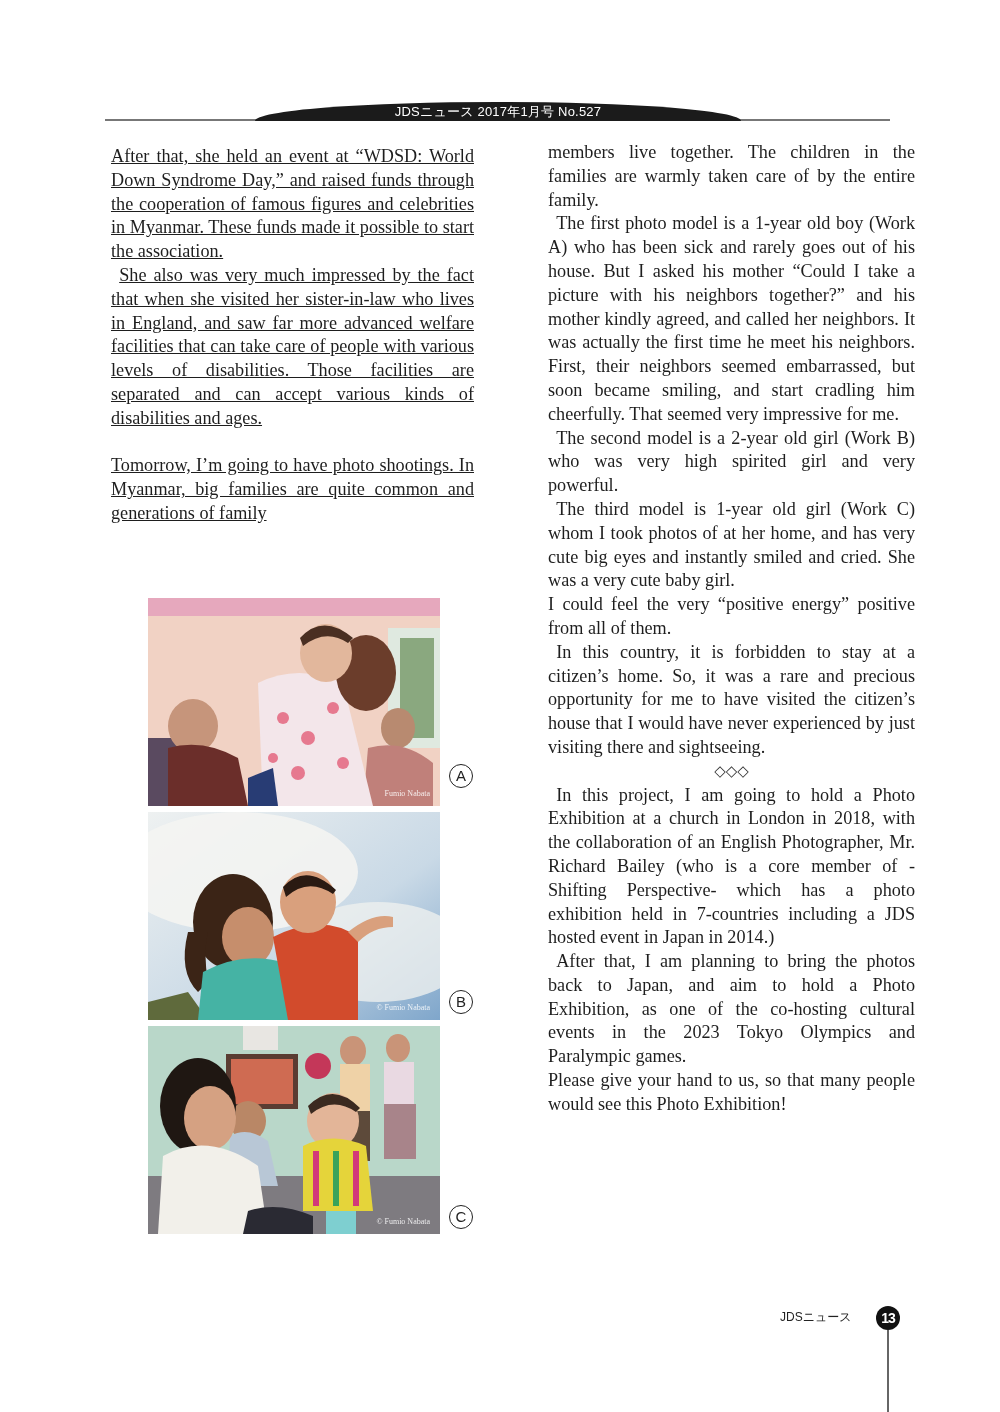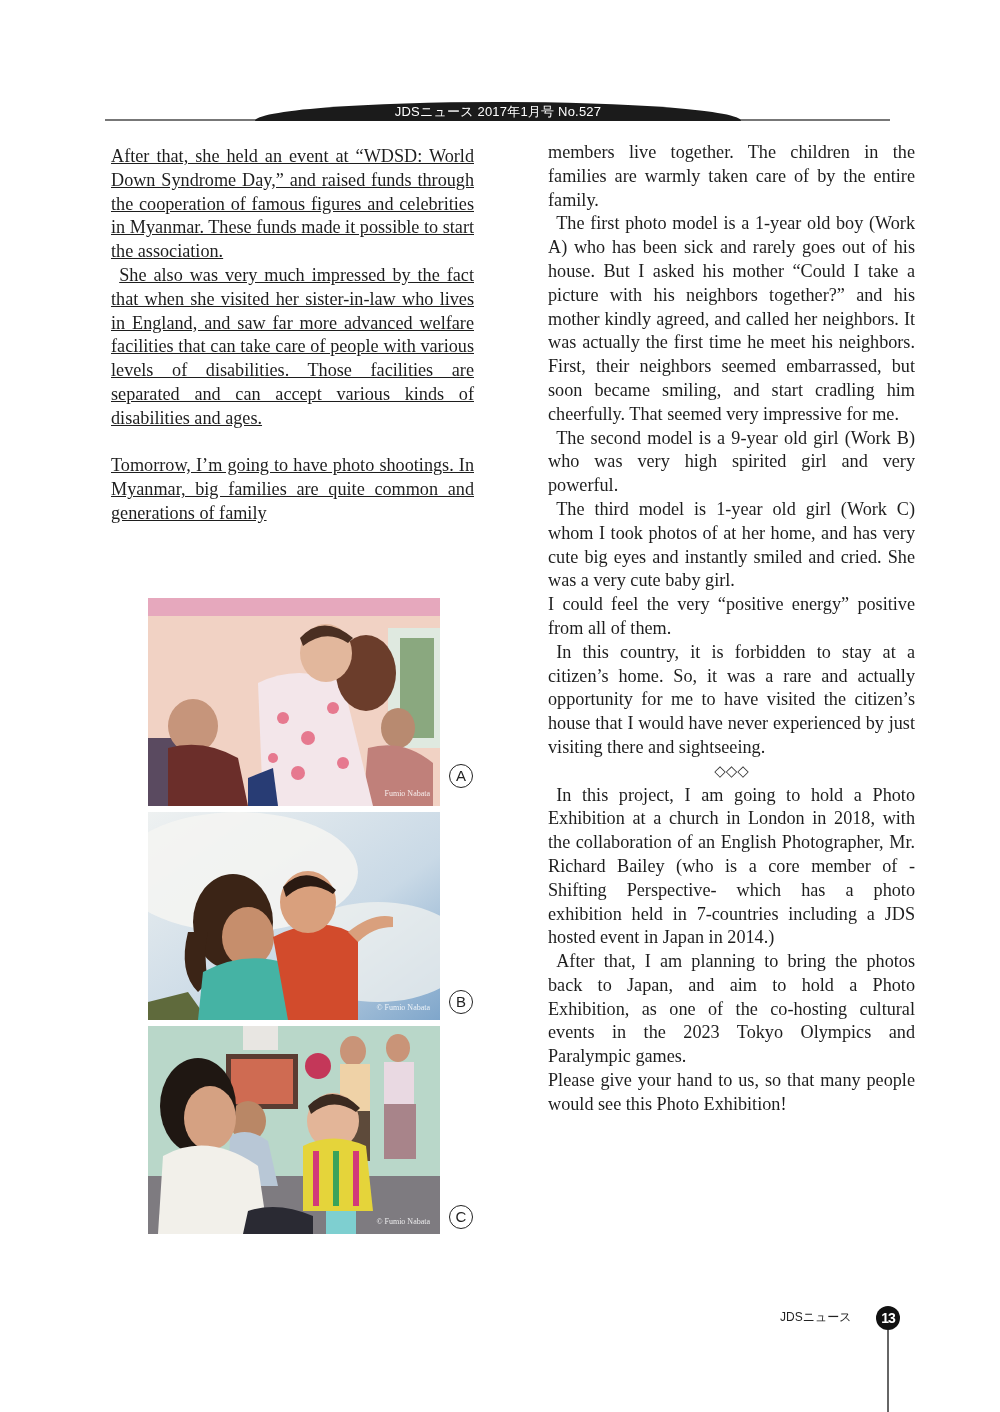--- a/index.html
+++ b/index.html
@@ -149,24 +149,24 @@
     <rect x="178" y="185" width="30" height="23" fill="#7ecfd0"></rect>
     <path d="M100 185 Q130 175 165 190 L165 208 L95 208 Z" fill="#2a2a33"></path>
   </svg>
   <div class="credit">© Fumio Nabata</div>
 </div>
 <div class="label-circ label-c">C</div>
 
 <div class="col col-right">
   <p>members live together. The children in the families are warmly taken care of by the entire family.</p>
   <p class="indent">The first photo model is a 1-year old boy (Work A) who has been sick and rarely goes out of his house. But I asked his mother “Could I take a picture with his neighbors together?” and his mother kindly agreed, and called her neighbors. It was actually the first time he meet his neighbors. First, their neighbors seemed embarrassed, but soon became smiling, and start cradling him cheerfully. That seemed very impressive for me.</p>
-  <p class="indent">The second model is a 9-year old girl (Work B) who was very high spirited girl and very powerful.</p>
+  <p class="indent">The second model is a 2-year old girl (Work B) who was very high spirited girl and very powerful.</p>
   <p class="indent">The third model is 1-year old girl (Work C) whom I took photos of at her home, and has very cute big eyes and instantly smiled and cried. She was a very cute baby girl.</p>
   <p>I could feel the very “positive energy” positive from all of them.</p>
-  <p class="indent">In this country, it is forbidden to stay at a citizen’s home. So, it was a rare and actually opportunity for me to have visited the citizen’s house that I would have never experienced by just visiting there and sightseeing.</p>
+  <p class="indent">In this country, it is forbidden to stay at a citizen’s home. So, it was a rare and precious opportunity for me to have visited the citizen’s house that I would have never experienced by just visiting there and sightseeing.</p>
   <p class="diamonds">◇◇◇</p>
   <p class="indent">In this project, I am going to hold a Photo Exhibition at a church in London in 2018, with the collaboration of an English Photographer, Mr. Richard Bailey (who is a core member of -Shifting Perspective- which has a photo exhibition held in 7-countries including a JDS hosted event in Japan in 2014.)</p>
   <p class="indent">After that, I am planning to bring the photos back to Japan, and aim to hold a Photo Exhibition, as one of the co-hosting cultural events in the 2023 Tokyo Olympics and Paralympic games.</p>
   <p>Please give your hand to us, so that many people would see this Photo Exhibition!</p>
 </div>
 
 <div class="footer-text">JDSニュース</div>
 <div class="page-num">13</div>
 <div class="footer-line"></div>
 

